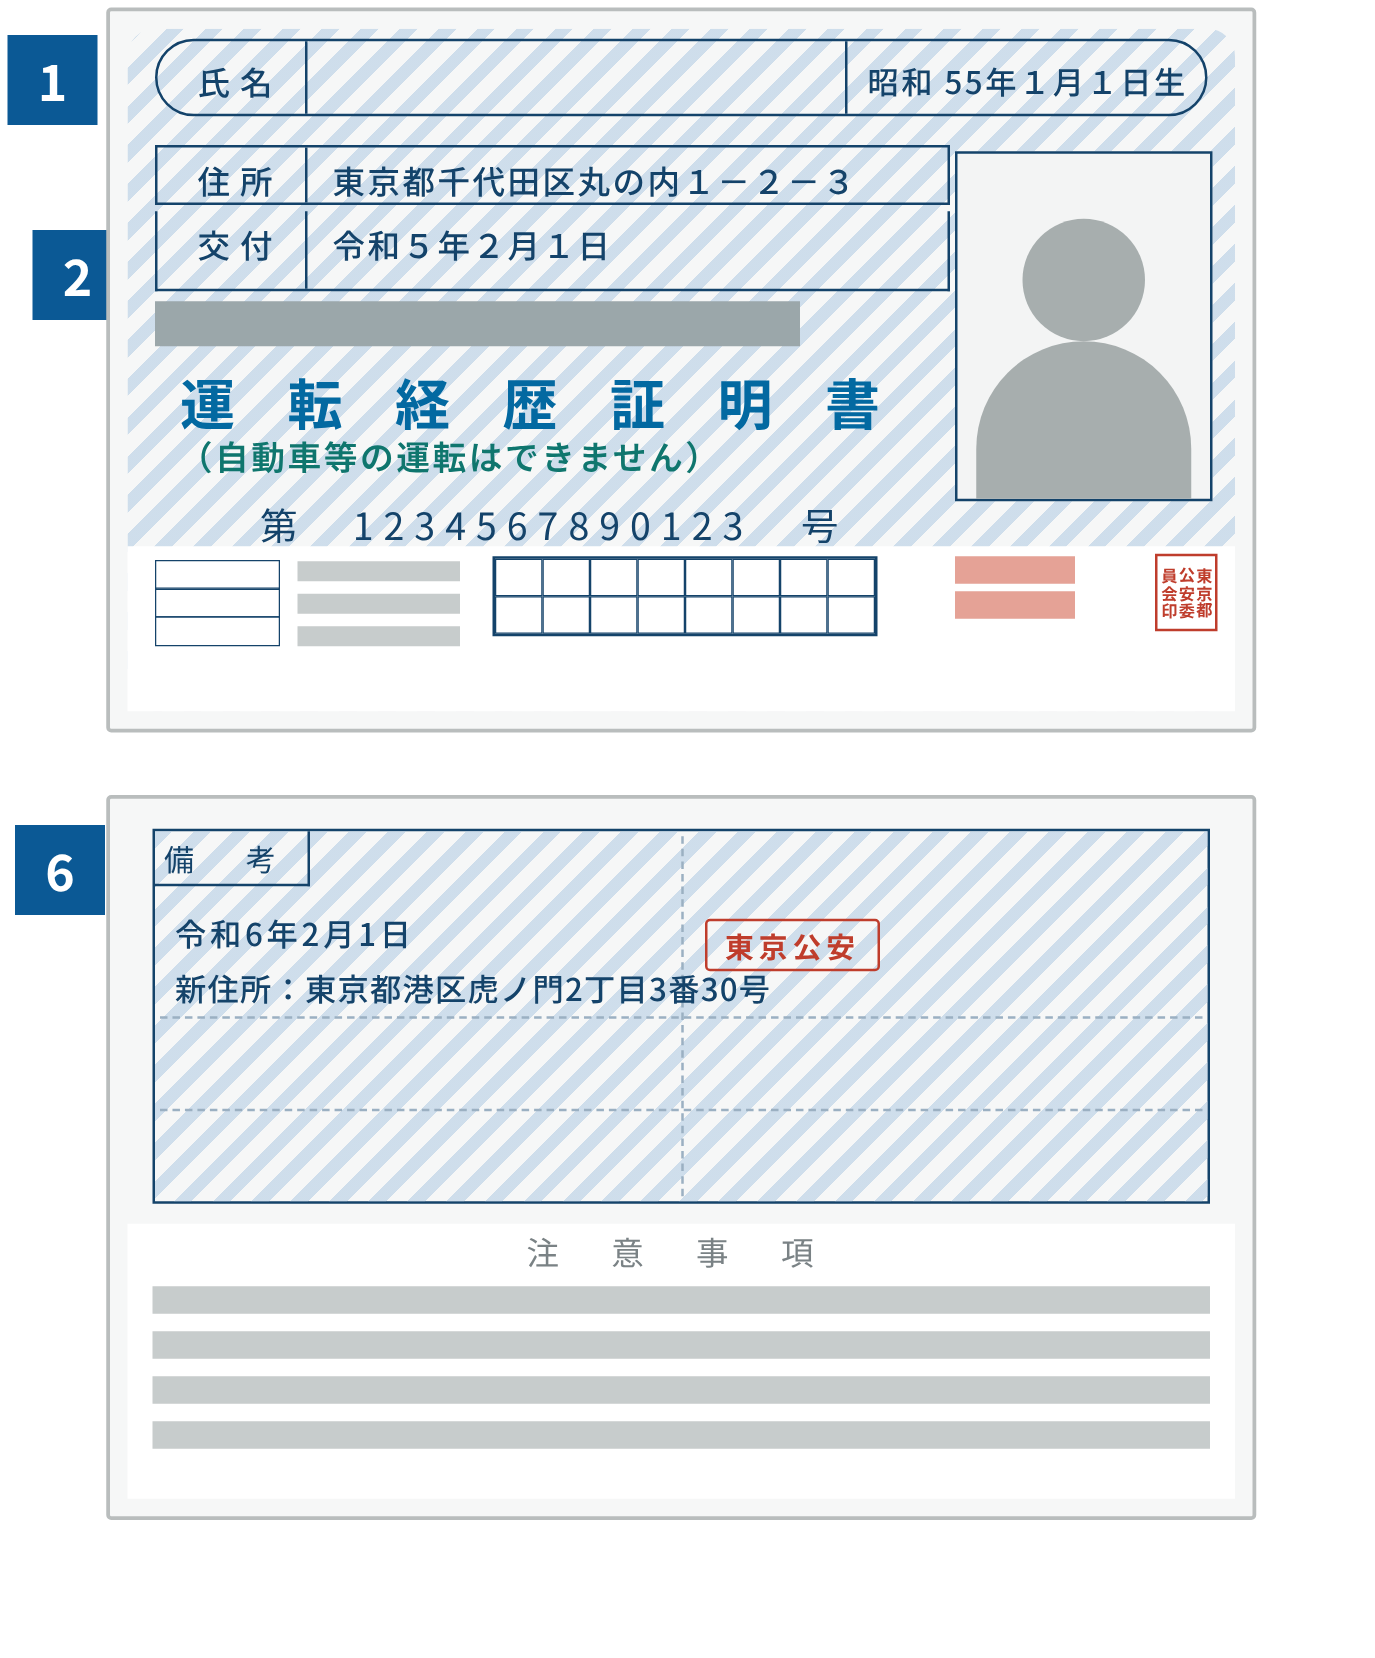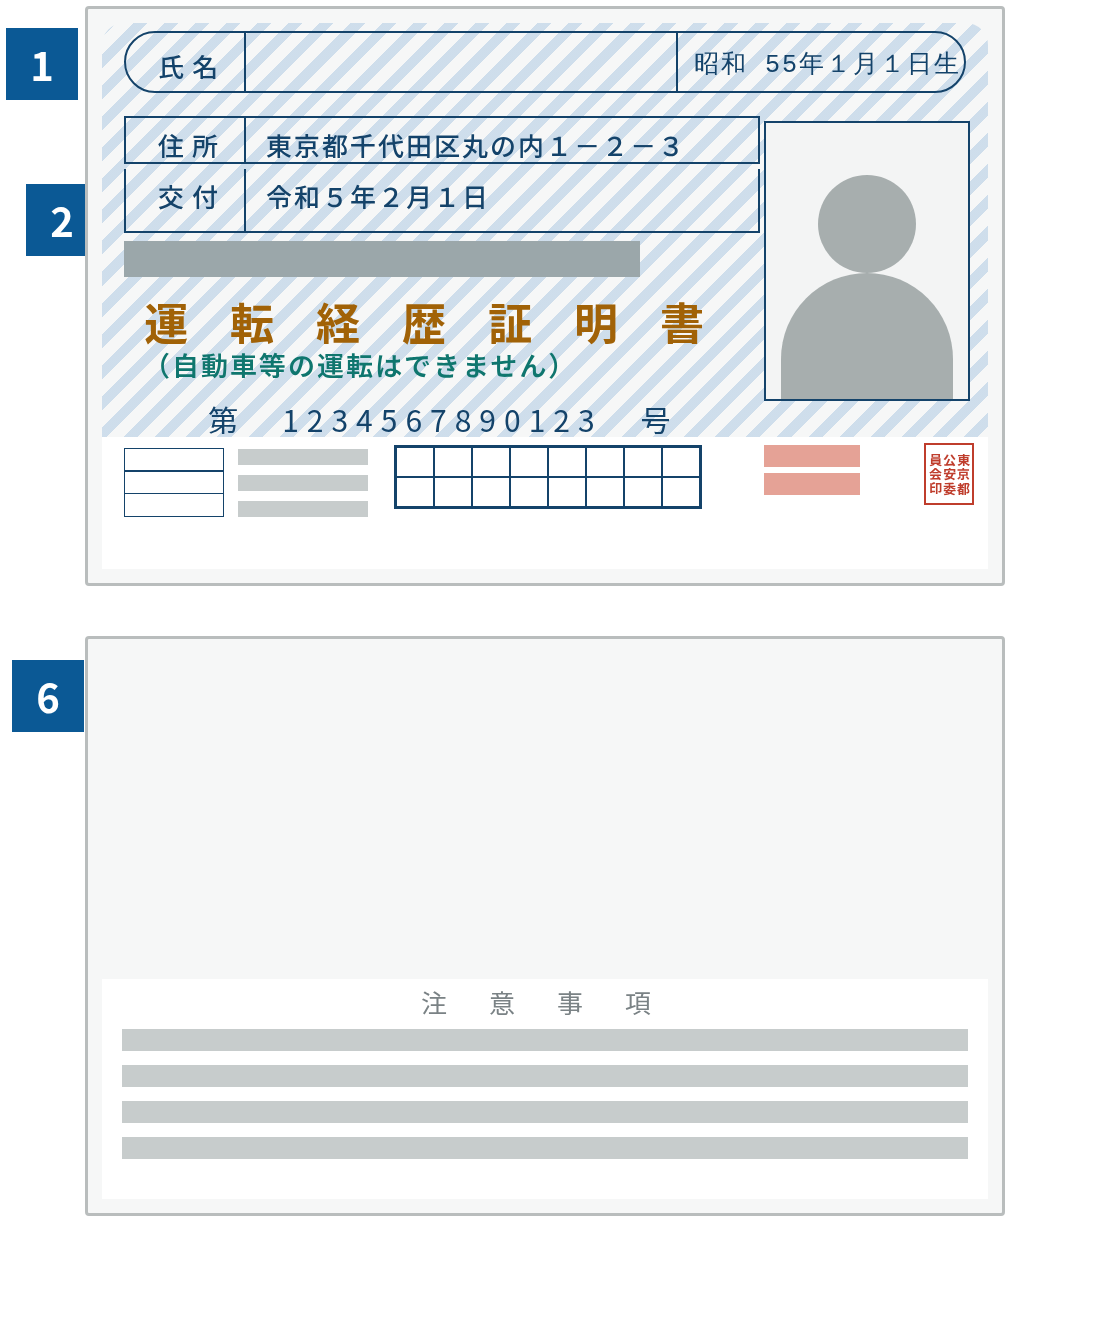--- a/index.html
+++ b/index.html
@@ -8,34 +8,34 @@
 .card-front{left:85px;top:6px;width:920px;height:580px;}
 .card-back {left:85px;top:636px;width:920px;height:580px;}
 .hatch{position:absolute;inset:14px;border-radius:22px;overflow:hidden;}
 .hatch-bg{position:absolute;inset:0;
  background:repeating-linear-gradient(135deg,rgba(174,201,226,.55) 0 10px,rgba(255,255,255,0) 10px 22px);}
 .white-lower{position:absolute;left:14px;right:14px;bottom:14px;height:220px;background:#fff;}
 .border-box{position:absolute;border:2px solid #14436a;box-sizing:border-box;}
 .txt{position:absolute;color:#14436a;font-weight:500;white-space:nowrap;}
 .label{font-size:26px;letter-spacing:8px;}
 .value{font-size:26px;letter-spacing:4px;color:#14436a;}
-.small{font-size:25px;letter-spacing:3px;font-family:Liberation Mono, monospace;}
+.small{font-size:25px;letter-spacing:3px;}
 
 .callout{position:absolute;width:72px;height:72px;background:#0b5995;color:#fff;font-size:40px;font-weight:700;display:flex;align-items:center;justify-content:center;}
 
 
 .name-row{left:36px;top:22px;right:36px;height:62px;border-radius:32px;}
 .divider-v{position:absolute;top:0;bottom:0;width:2px;background:#14436a;}
 .addr-row{left:36px;top:107px;width:636px;height:48px;}
 .issue-row{left:36px;top:160px;width:636px;height:64px;border-top:0;}
 .photo-box{position:absolute;left:676px;top:112px;width:206px;height:280px;border:2px solid #14436a;background:#f3f4f4;box-sizing:border-box;display:flex;align-items:flex-end;justify-content:center;overflow:hidden;}
 .photo-head{width:98px;height:98px;border-radius:50%;background:#a7aeae;position:absolute;top:52px;}
 .photo-body{width:172px;height:130px;background:#a7aeae;border-radius:86px 86px 0 0;position:absolute;bottom:-4px;}
 .title-bar{position:absolute;left:36px;top:232px;width:516px;height:36px;background:#9ba7aa;}
-.doc-title{position:absolute;left:56px;top:280px;font-size:44px;font-weight:700;color:#a16207;letter-spacing:16px;}
+.doc-title{position:absolute;left:56px;top:280px;font-size:44px;font-weight:700;color:#0369a1;letter-spacing:16px;}
 .doc-sub{position:absolute;left:55px;top:336px;font-size:27px;font-weight:600;color:#0f766e;letter-spacing:2px;}
 .num-row{position:absolute;left:120px;top:388px;font-size:30px;color:#14436a;letter-spacing:6px;}
 
 .tiny-table{position:absolute;left:36px;top:440px;width:100px;}
 .tiny-table div{height:24px;border:1.5px solid #14436a;margin-top:-1.5px;box-sizing:border-box;}
 .grey-bars{position:absolute;left:150px;top:440px;}
 .grey-bars div{width:130px;height:16px;background:#c7cccc;margin-bottom:10px;}
 .grid-8x2{position:absolute;left:306px;top:436px;border:2px solid #14436a;display:grid;grid-template-columns:repeat(8,38px);grid-template-rows:repeat(2,30px);}
 .grid-8x2 div{border:1px solid #14436a;}
 .category-bars{position:absolute;left:676px;top:436px;}
@@ -138,20 +138,30 @@
         <div></div>
       </div>
     <div class="stamp">東京都公安委員会印</div>
   </div>
 
   <div class="card card-back">
     <div class="hatch" style="inset:14px;">
     </div>
     <div class="white-lower"></div>
 
+    <div class="back-frame">
+      <div class="back-hatch"></div>
+      <div class="back-dash-v"></div>
+      <div class="back-dash-h" style="top:148px"></div>
+      <div class="back-dash-h" style="top:222px"></div>
+      <div class="remark-tab">備 考</div>
+      <div class="txt small" style="left:16px;top:64px">令和6年2月1日</div>
+      <div class="txt small" style="left:16px;top:108px;letter-spacing:1px">新住所：東京都港区虎ノ門2丁目3番30号</div>
+      <div class="auth-stamp">東京公安</div>
+    </div>
 
     <div class="notice-title">注 意 事 項</div>
     <div class="notice-bars">
       <div></div>
         <div></div>
         <div></div>
         <div></div>
     </div>
   </div>
 

